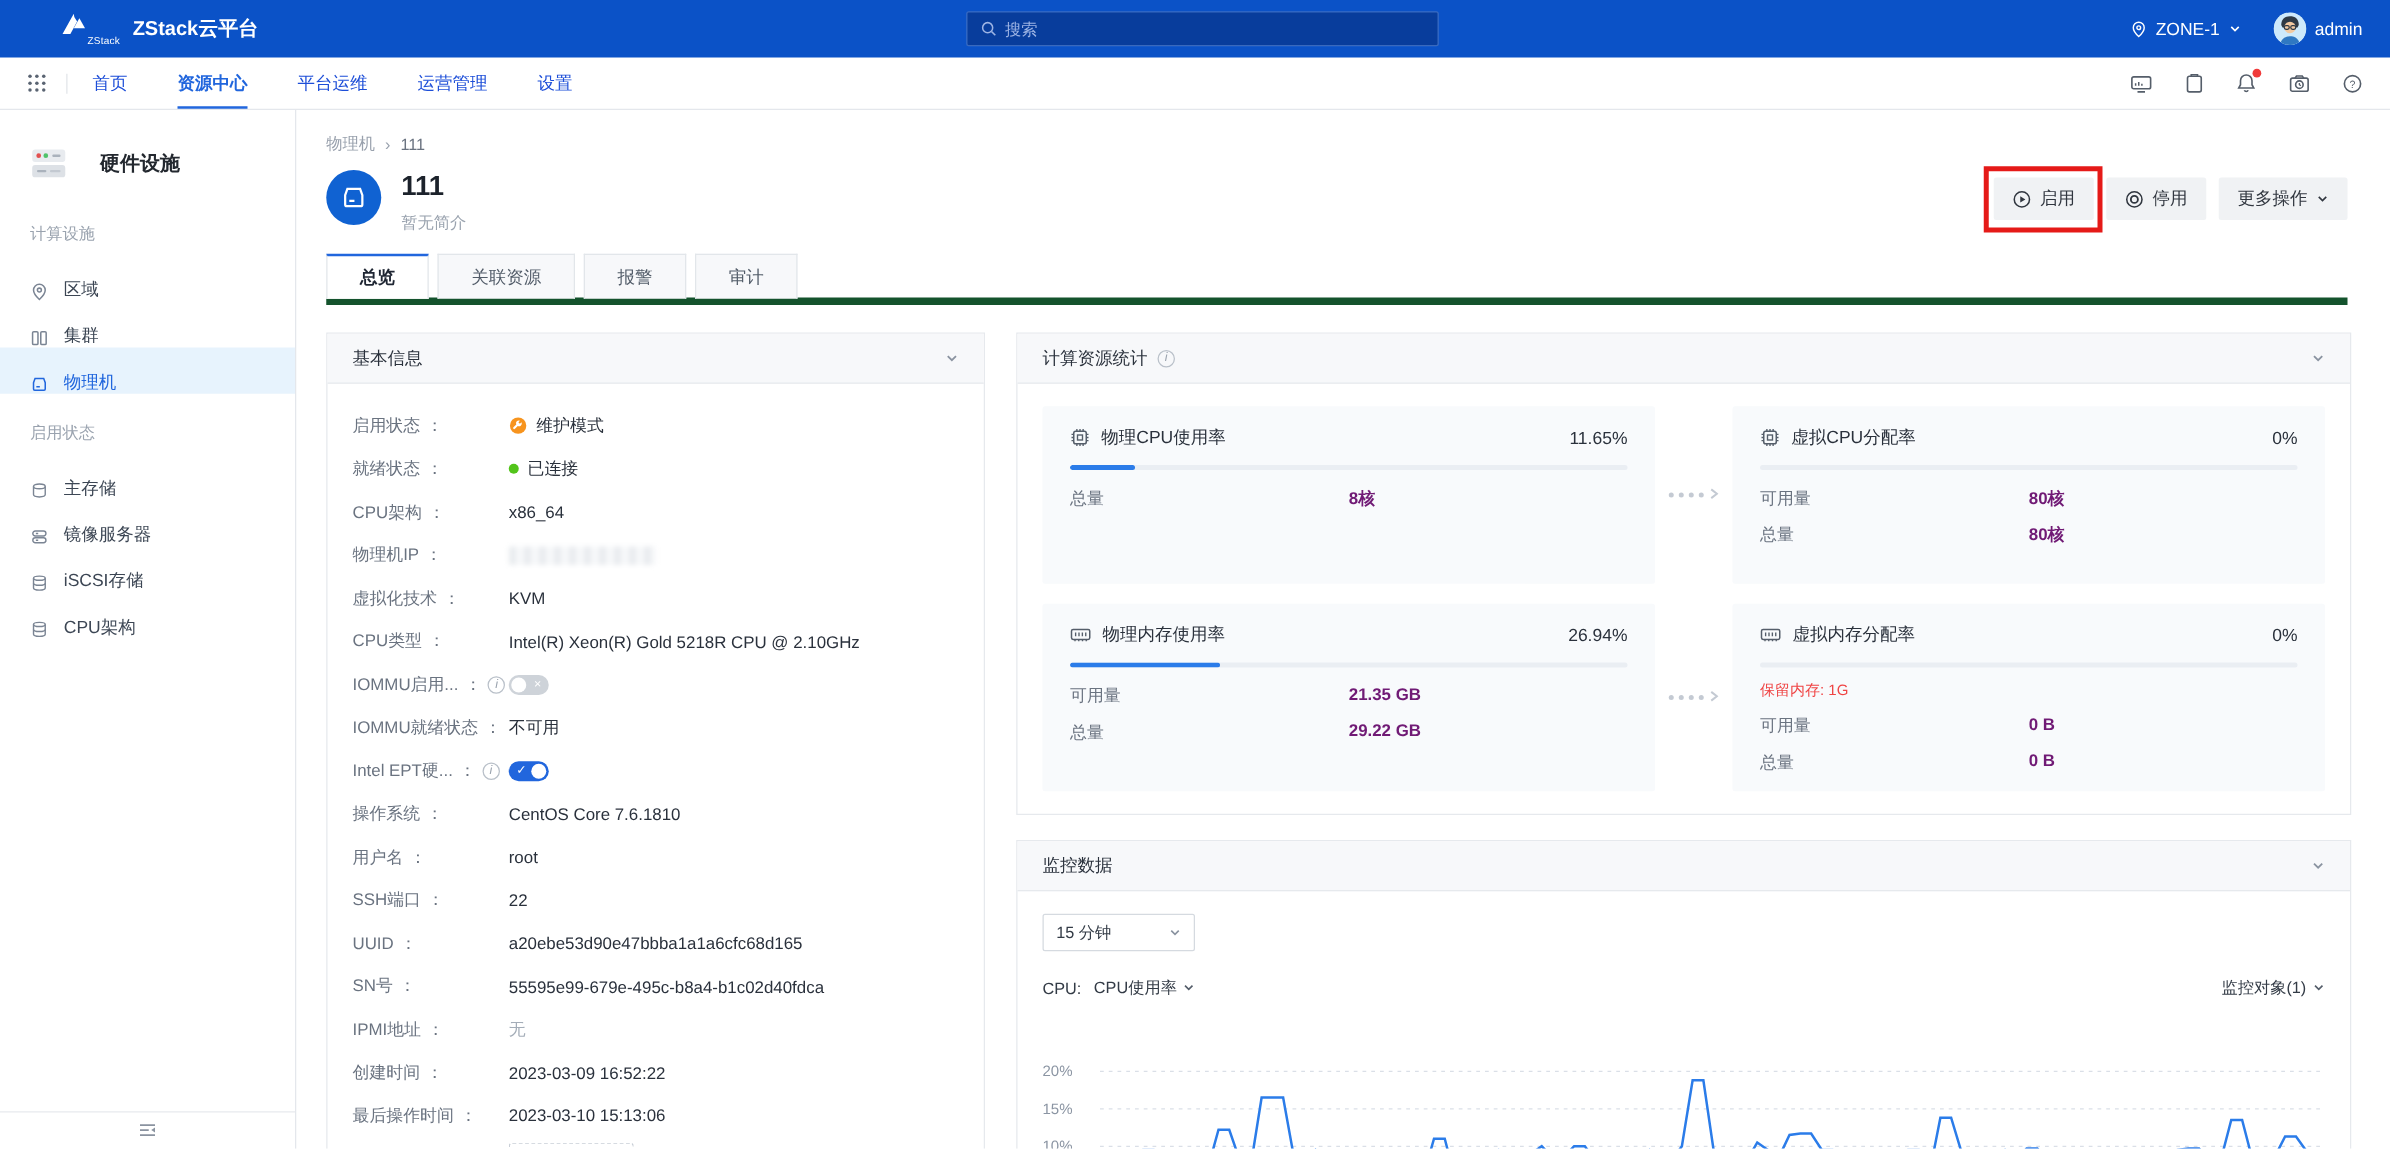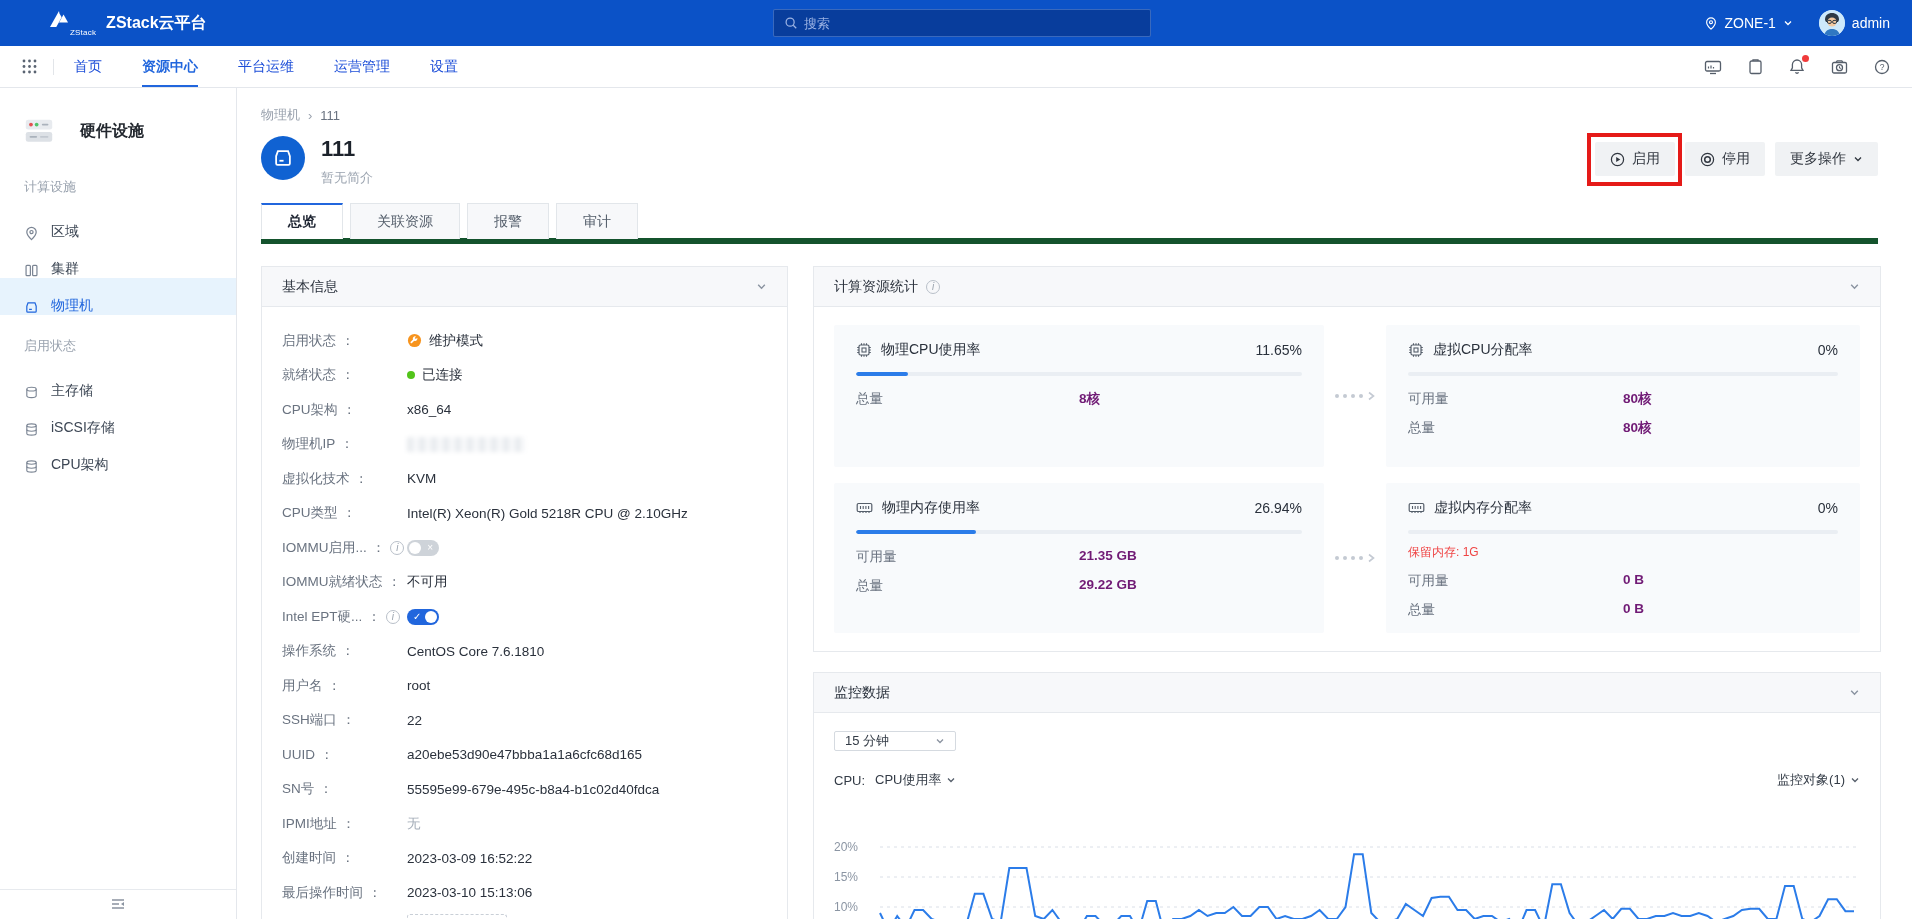--- a/index.html
+++ b/index.html
@@ -103,21 +103,21 @@
   .bar .fill { height:100%; background:#2b7ce9; border-radius:2px; }
   .stat-note { font-size:12px; color:#ef4444; margin:-4px 0 8px; }
   .stat-row { display:flex; font-size:13.5px; margin-top:11px; }
   .stat-row .sl { color:#6a7380; width:50%; }
   .stat-row .sv { color:#701a75; font-weight:bold;text-align:center; }
   .arrow-cell { display:flex; align-items:center; justify-content:center; gap:4px; color:#c4cad3; }
   .arrow-cell i { width:4px; height:4px; border-radius:50%; background:#c4cad3; }
 
   
   .mon-body { padding:18px 20px 0; }
-  .period-select { width:122px; height:20px; border:1px solid #d5dae0; border-radius:2px; display:flex; align-items:center;
+  .period-select { width:122px; height:30px; border:1px solid #d5dae0; border-radius:2px; display:flex; align-items:center;
     padding:0 10px; font-size:13px; color:#333b46; cursor:pointer; }
   .period-select .chev { margin-left:auto; color:#8a93a0; }
   .metric-row { display:flex; align-items:center; margin-top:20px; font-size:13px; color:#333b46; }
   .metric-name { margin-left:10px; display:flex; align-items:center; gap:4px; cursor:pointer; }
   .mon-target { margin-left:auto; display:flex; align-items:center; gap:5px; cursor:pointer; }
   .chart-wrap { margin-top:8px; height:134px; overflow:hidden; }
   .chev svg { display:block; }
 </style>
 </head>
 <body>
@@ -280,20 +280,30 @@
             <svg width="15" height="15" viewBox="0 0 16 16">
               <ellipse cx="8" cy="4.4" rx="5" ry="2" fill="none" stroke="currentColor" stroke-width="1.2"></ellipse>
               <path d="M3 4.4v7c0 1.1 2.2 2 5 2s5-.9 5-2v-7" fill="none" stroke="currentColor" stroke-width="1.2"></path>
             </svg>
           </span>
           <span>主存储</span>
         </div>
         <div class="side-item">
           <span class="icon-holder" style="display: inline-flex;">
             <svg width="15" height="15" viewBox="0 0 16 16">
+              <rect x="2.4" y="3" width="11.2" height="4.2" rx="2.1" fill="none" stroke="currentColor" stroke-width="1.2"></rect>
+              <rect x="2.4" y="8.8" width="11.2" height="4.2" rx="2.1" fill="none" stroke="currentColor" stroke-width="1.2"></rect>
+              <path d="M5 5.1h2M5 10.9h2" stroke="currentColor" stroke-width="1.2"></path>
+            </svg>
+          </span>
+          <span>镜像服务器</span>
+        </div>
+        <div class="side-item">
+          <span class="icon-holder" style="display: inline-flex;">
+            <svg width="15" height="15" viewBox="0 0 16 16">
               <ellipse cx="8" cy="3.8" rx="5" ry="1.8" fill="none" stroke="currentColor" stroke-width="1.2"></ellipse>
               <path d="M3 3.8v8.4c0 1 2.2 1.8 5 1.8s5-.8 5-1.8V3.8" fill="none" stroke="currentColor" stroke-width="1.2"></path>
               <path d="M3 8c0 1 2.2 1.8 5 1.8S13 9 13 8" fill="none" stroke="currentColor" stroke-width="1.2"></path>
             </svg>
           </span>
           <span>iSCSI存储</span>
         </div>
         <div class="side-item">
           <span class="icon-holder" style="display: inline-flex;">
             <svg width="15" height="15" viewBox="0 0 16 16">

